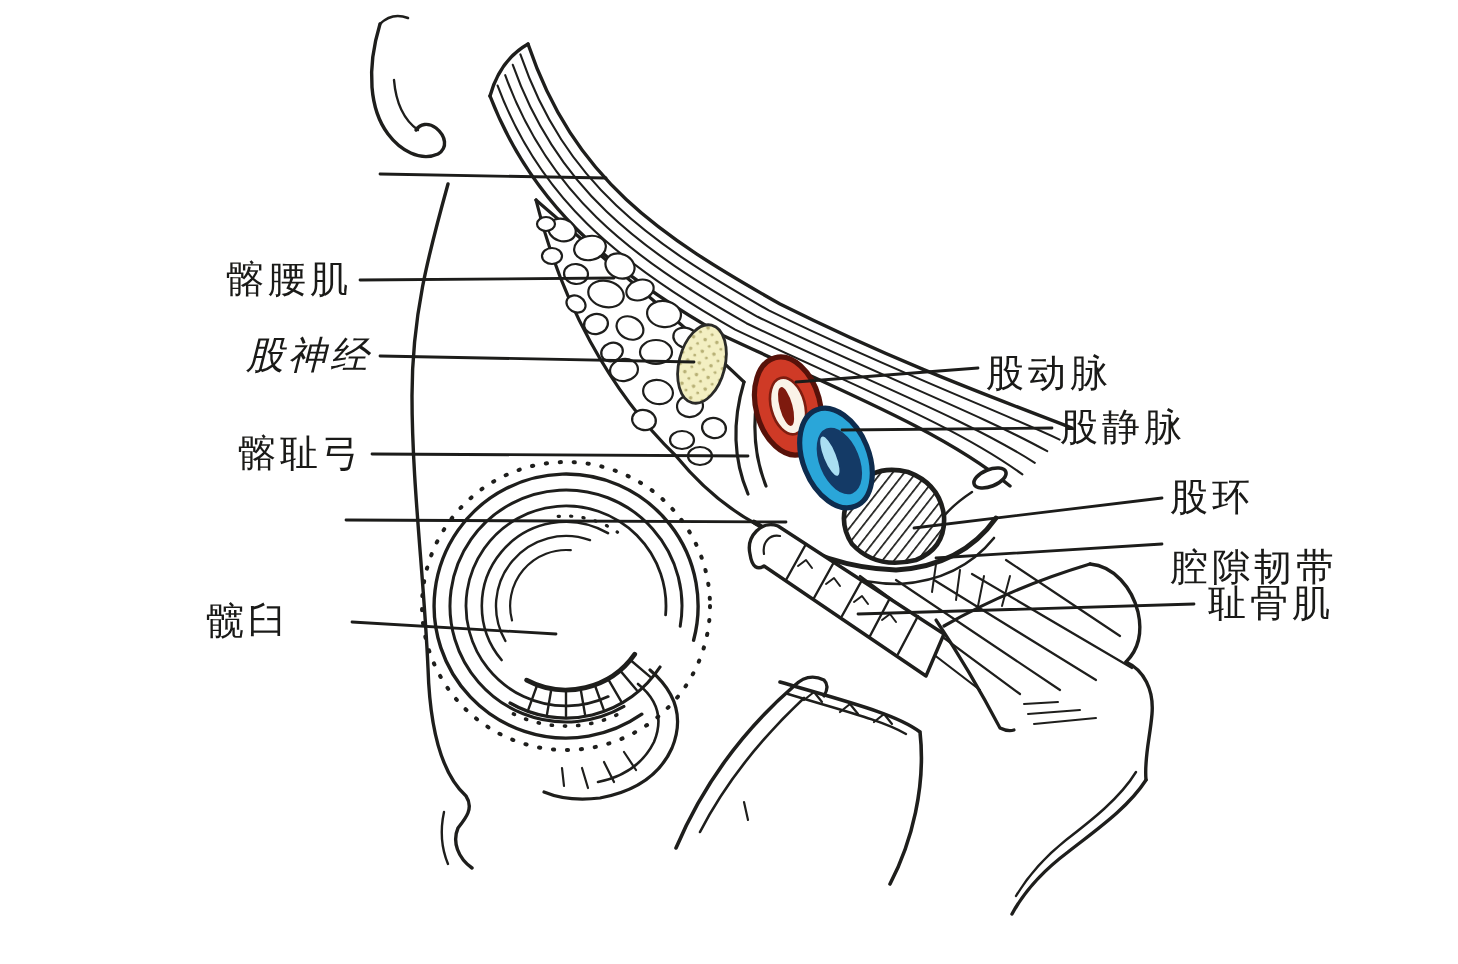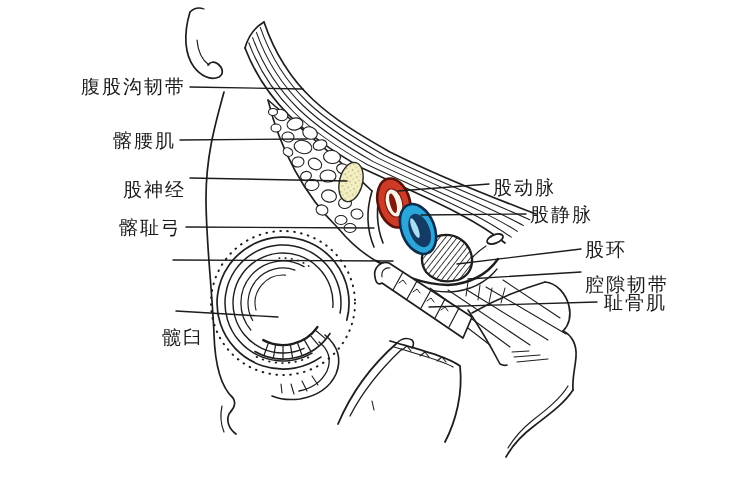--- a/index.html
+++ b/index.html
@@ -215,24 +215,23 @@
       <line x1="173" y1="260" x2="393" y2="261"></line>
       <line x1="176" y1="311" x2="278" y2="317"></line>
       <line x1="489" y1="184" x2="398" y2="191"></line>
       <line x1="526" y1="214" x2="421" y2="215"></line>
       <line x1="581" y1="249" x2="457" y2="264"></line>
       <line x1="581" y1="272" x2="468" y2="279"></line>
       <line x1="597" y1="302" x2="429" y2="307"></line>
     </g>
   </svg>
 
-  <div class="lbl" style="right:543px;top:74px;">腹股沟韧带</div>
   <div class="lbl" style="right:553px;top:128px;text-align:right;">髂腰肌</div>
-  <div class="lbl" style="right:543px;top:177px;">股神经</div>
+  <div class="lbl" style="right:543px;top:166px;font-style:italic;">股神经</div>
   <div class="lbl" style="right:547px;top:215px;text-align:center;">髂耻弓</div>
-  <div class="lbl" style="right:525px;top:299px;margin-top:26px;">髋臼</div>
+  <div class="lbl" style="right:584px;top:299px;">髋臼</div>
   <div class="lbl" style="left:493px;top:175px;">股动脉</div>
   <div class="lbl" style="left:530px;top:202px;">股静脉</div>
   <div class="lbl" style="left:585px;top:237px;">股环</div>
   <div class="lbl" style="left:585px;top:272px;">腔隙韧带</div>
   <div class="lbl" style="left:585px;top:290px;margin-left:19px;">耻骨肌</div>
 
 </div>
 
 </body></html>

